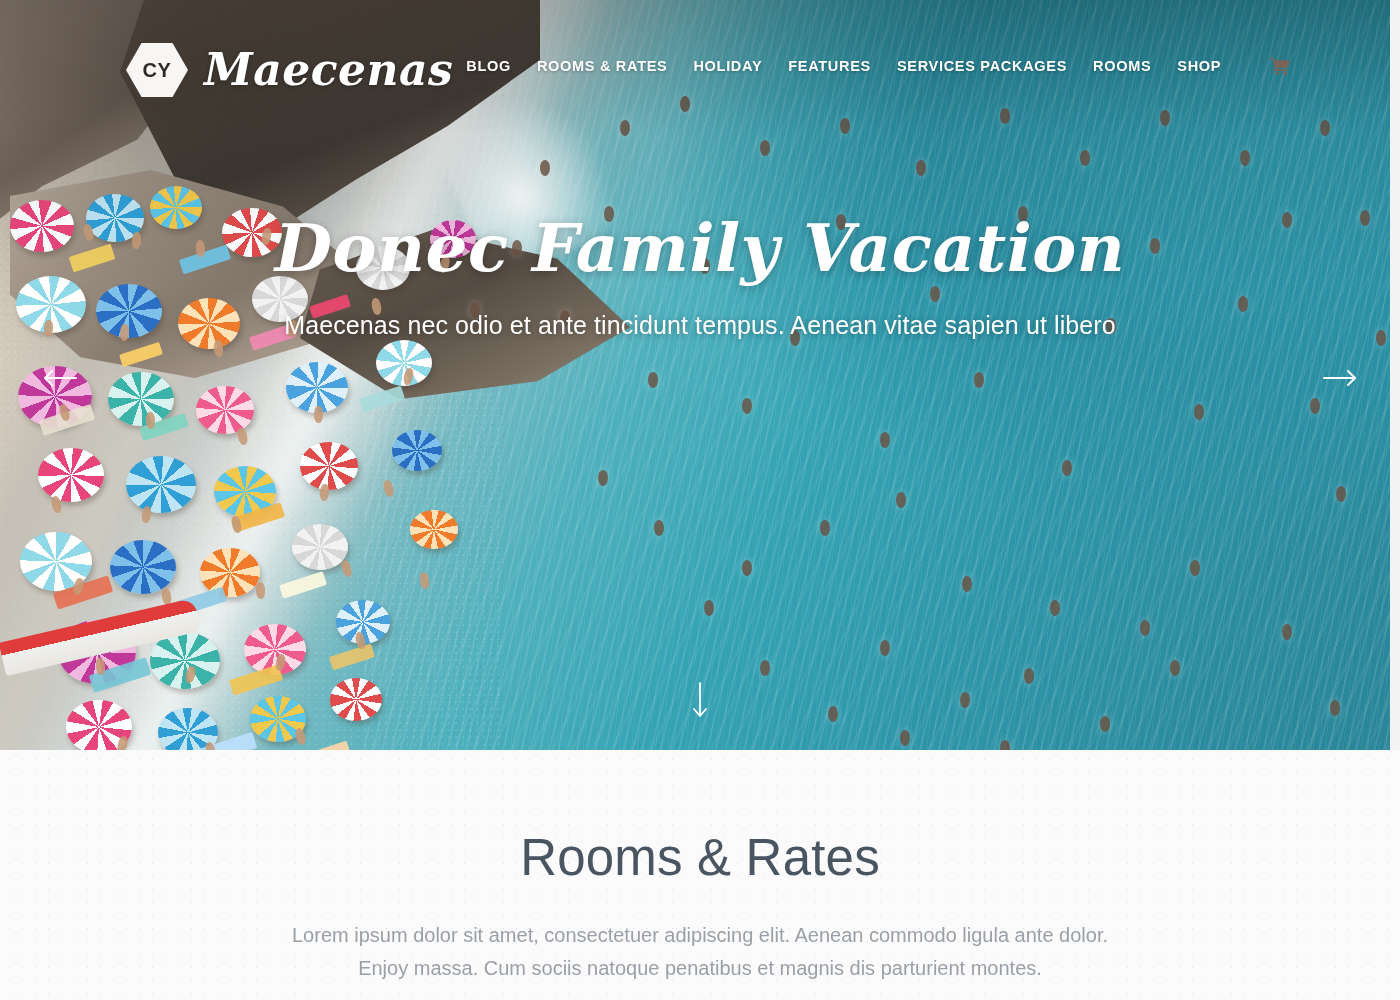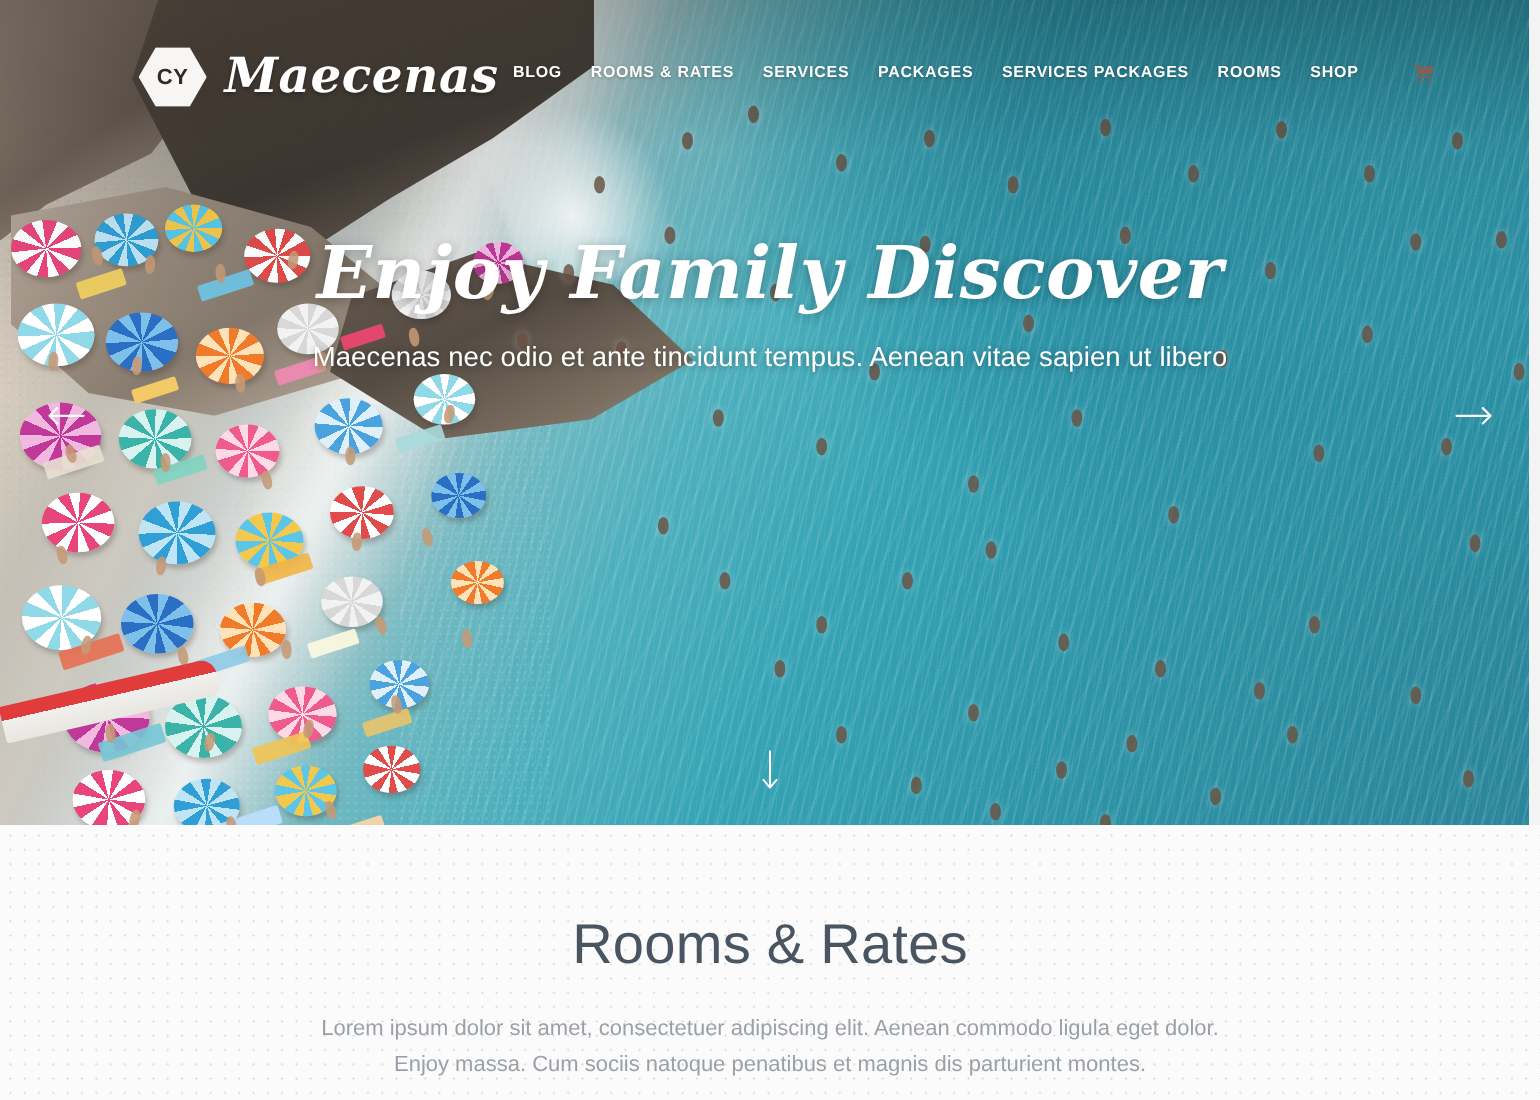--- a/index.html
+++ b/index.html
@@ -505,37 +505,37 @@
         <div class="hexlogo">
           <span class="hex"></span>
           <span class="cy">CY</span>
         </div>
         <span class="brand-name">Maecenas</span>
       </div>
 
       <nav class="nav-links">
         <a class="nav-link" href="#">BLOG</a>
         <a class="nav-link" href="#">ROOMS &amp; RATES</a>
-        <a class="nav-link" href="#">SERVICES</a>
-        <a class="nav-link" href="#">PACKAGES</a>
+        <a class="nav-link" href="#">HOLIDAY</a>
+        <a class="nav-link" href="#">FEATURES</a>
         <a class="nav-link" href="#">SERVICES PACKAGES</a>
         <a class="nav-link" href="#">ROOMS</a>
         <a class="nav-link" href="#">SHOP</a>
         <span class="cart-icon">
           <svg viewBox="0 0 24 22" fill="currentColor" aria-hidden="true">
             <path d="M0 1h4.2l1 3H24l-3 9H7.2l-.6 2H21v2H4l1.8-6L3.1 3H0z"></path>
             <circle cx="8.5" cy="20" r="2"></circle>
             <circle cx="18.5" cy="20" r="2"></circle>
           </svg>
         </span>
       </nav>
     </div>
 
     <div class="hero-content">
-      <h1 class="hero-title">Enjoy Family Discover</h1>
+      <h1 class="hero-title">Donec Family Vacation</h1>
       <p class="hero-sub">Maecenas nec odio et ante tincidunt tempus. Aenean vitae sapien ut libero</p>
     </div>
 
     <div class="arrow arrow-left">
       <svg width="34" height="18" viewBox="0 0 34 18" fill="none" stroke="currentColor" stroke-width="2">
         <path d="M33 9H2M2 9l7-7M2 9l7 7" stroke-linecap="round" stroke-linejoin="round"></path>
       </svg>
     </div>
     <div class="arrow arrow-right">
       <svg width="34" height="18" viewBox="0 0 34 18" fill="none" stroke="currentColor" stroke-width="2">
@@ -548,19 +548,19 @@
       </svg>
     </div>
 
     <div class="right-edge"></div>
   </div>
 
   <div class="section">
     <div class="section-inner">
       <h2 class="section-title">Rooms &amp; Rates</h2>
       <div class="section-desc">
-        <span class="line">Lorem ipsum dolor sit amet, consectetuer adipiscing elit. Aenean commodo ligula eget dolor.</span>
+        <span class="line">Lorem ipsum dolor sit amet, consectetuer adipiscing elit. Aenean commodo ligula ante dolor.</span>
         <span class="line">Enjoy massa. Cum sociis natoque penatibus et magnis dis parturient montes.</span>
       </div>
     </div>
   </div>
 
 </div>
 
 </body></html>

